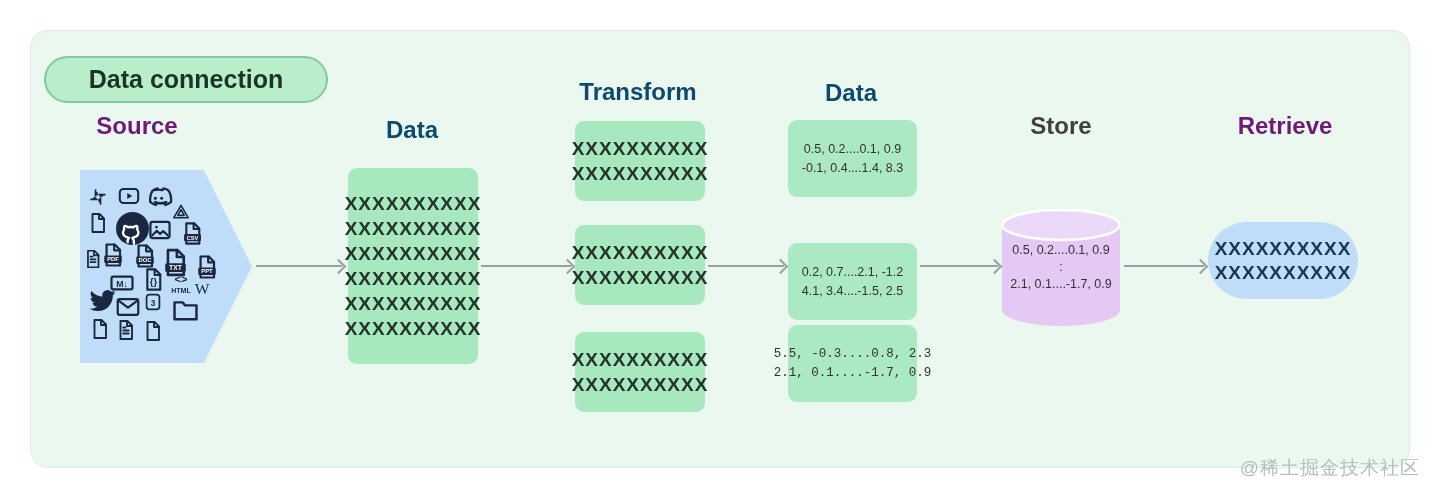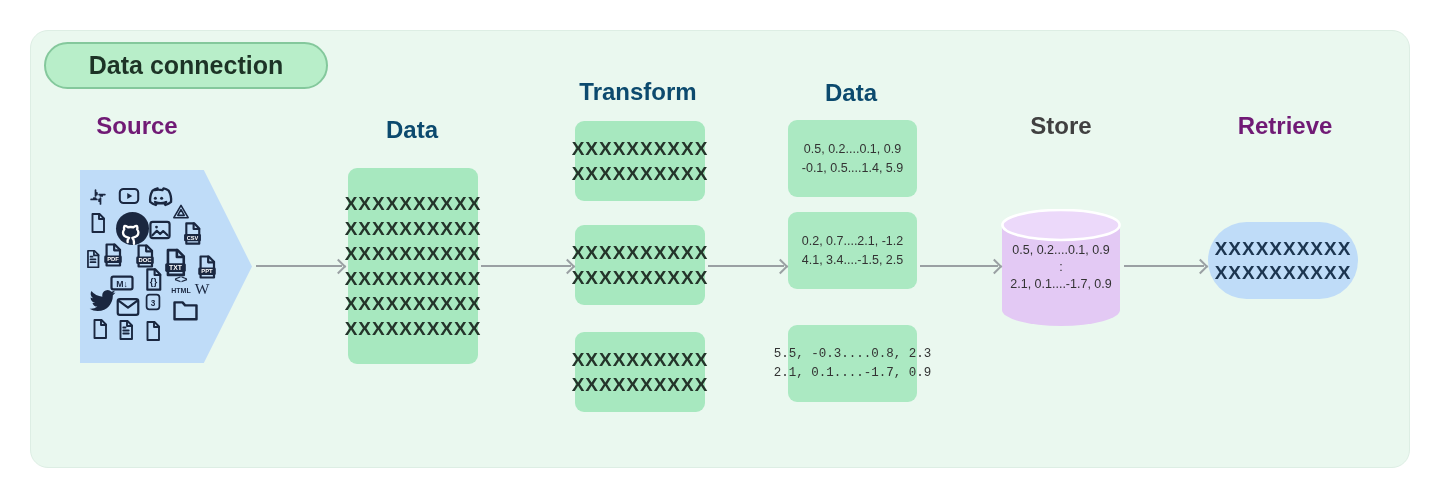--- a/index.html
+++ b/index.html
@@ -1,21 +1,21 @@
 <!DOCTYPE html>
 <html><head>
 <meta charset="utf-8">
 <style>
   html,body{margin:0;padding:0;background:#ffffff;}
   *{box-sizing:border-box;}
   .stage-wrap{position:relative;width:1440px;height:498px;background:#ffffff;overflow:hidden;
     font-family:"Liberation Sans","DejaVu Sans",sans-serif;}
   .card{position:absolute;left:30px;top:30px;width:1380px;height:438px;background:#eaf8ef;
     border:1px solid #ddeee4;border-radius:18px;}
-  .title-pill{position:absolute;left:44px;top:42px;width:284px;height:47px;background:#b8eec9;
+  .title-pill{position:absolute;left:44px;top:56px;width:284px;height:47px;background:#b8eec9;
     border:2px solid #84c89c;border-radius:24px;display:flex;align-items:center;justify-content:center;
     font-size:25px;font-weight:bold;color:#1d3326;}
   .heading{position:absolute;transform:translateX(-50%);font-size:24px;font-weight:bold;white-space:nowrap;}
   .h-blue{color:#701a75;}
   .h-green{color:#0c4a6e;}
   .h-purple{color:#404040;}
   .pentagon{position:absolute;left:80px;top:170px;width:172px;height:193px;background:#bfdcf8;
     clip-path:polygon(0 0,72% 0,100% 50%,72% 100%,0 100%);}
   .src-icon{position:absolute;display:block;line-height:0;}
   .greenbox{position:absolute;background:#a7e8bf;border-radius:9px;display:flex;flex-direction:column;
@@ -180,23 +180,23 @@
     <span class="xline">XXXXXXXXXX</span>
     <span class="xline">XXXXXXXXXX</span>
   </div>
   <div class="greenbox t-box" style="top:332px;">
     <span class="xline">XXXXXXXXXX</span>
     <span class="xline">XXXXXXXXXX</span>
   </div>
 
   <div class="greenbox e-box" style="top:120px;">
     <span class="numline">0.5, 0.2....0.1, 0.9</span>
-    <span class="numline">-0.1, 0.5....1.4, 5.9</span>
-  </div>
-  <div class="greenbox e-box" style="top:212px;">
+    <span class="numline">-0.1, 0.4....1.4, 8.3</span>
+  </div>
+  <div class="greenbox e-box" style="top:243px;">
     <span class="numline">0.2, 0.7....2.1, -1.2</span>
     <span class="numline">4.1, 3.4....-1.5, 2.5</span>
   </div>
   <div class="greenbox e-box" style="top:325px;font-family:Liberation Mono, monospace;">
     <span class="numline">5.5, -0.3....0.8, 2.3</span>
     <span class="numline">2.1, 0.1....-1.7, 0.9</span>
   </div>
 
   <svg class="cyl" viewBox="0 0 120 118">
     <path d="M1 16 v85 a59 16 0 0 0 118 0 v-85 z" fill="#e3c9f4"></path>
@@ -212,13 +212,14 @@
     <span class="xline">XXXXXXXXXX</span>
     <span class="xline">XXXXXXXXXX</span>
   </div>
 
   <div class="arrow" style="left:256px;width:86px;"></div>
   <div class="arrow" style="left:481px;width:90px;"></div>
   <div class="arrow" style="left:708px;width:76px;"></div>
   <div class="arrow" style="left:920px;width:78px;"></div>
   <div class="arrow" style="left:1124px;width:80px;"></div>
 
+  <div class="watermark">@稀土掘金技术社区</div>
 </div>
 
 </body></html>

